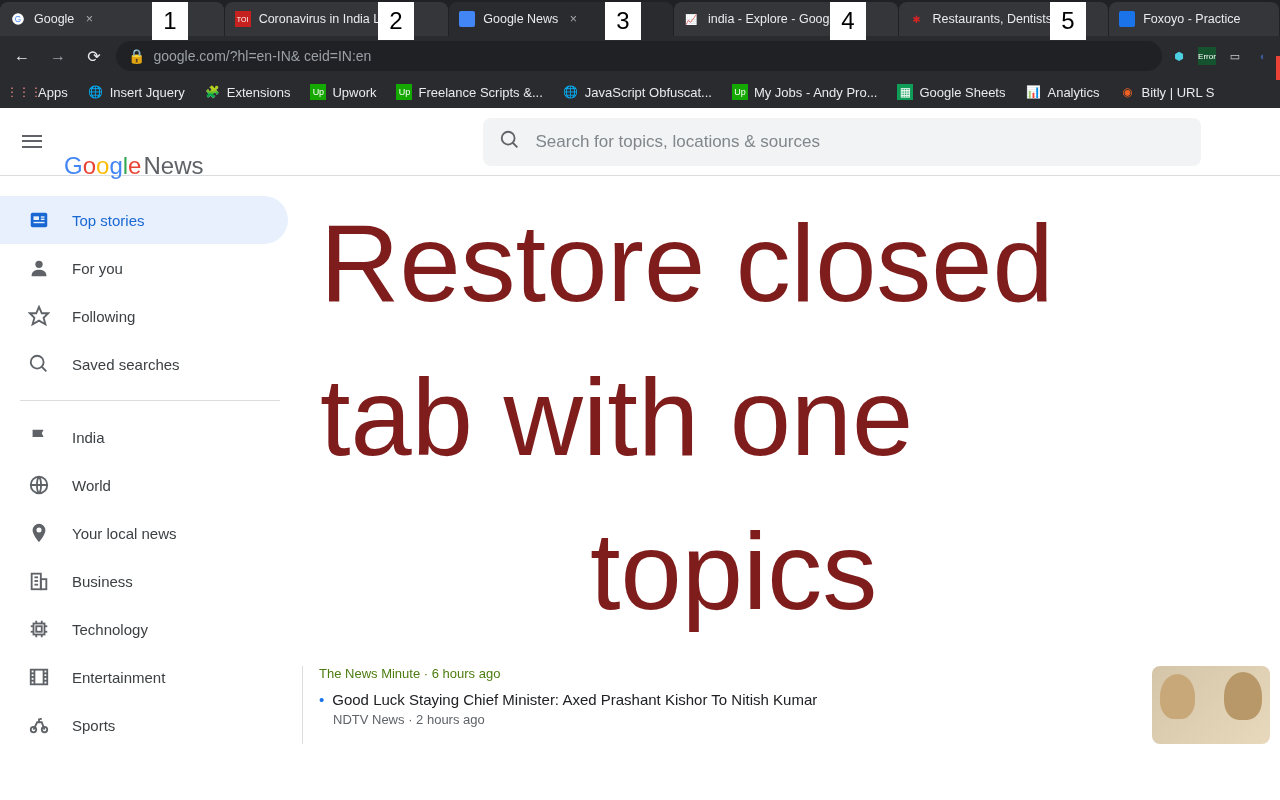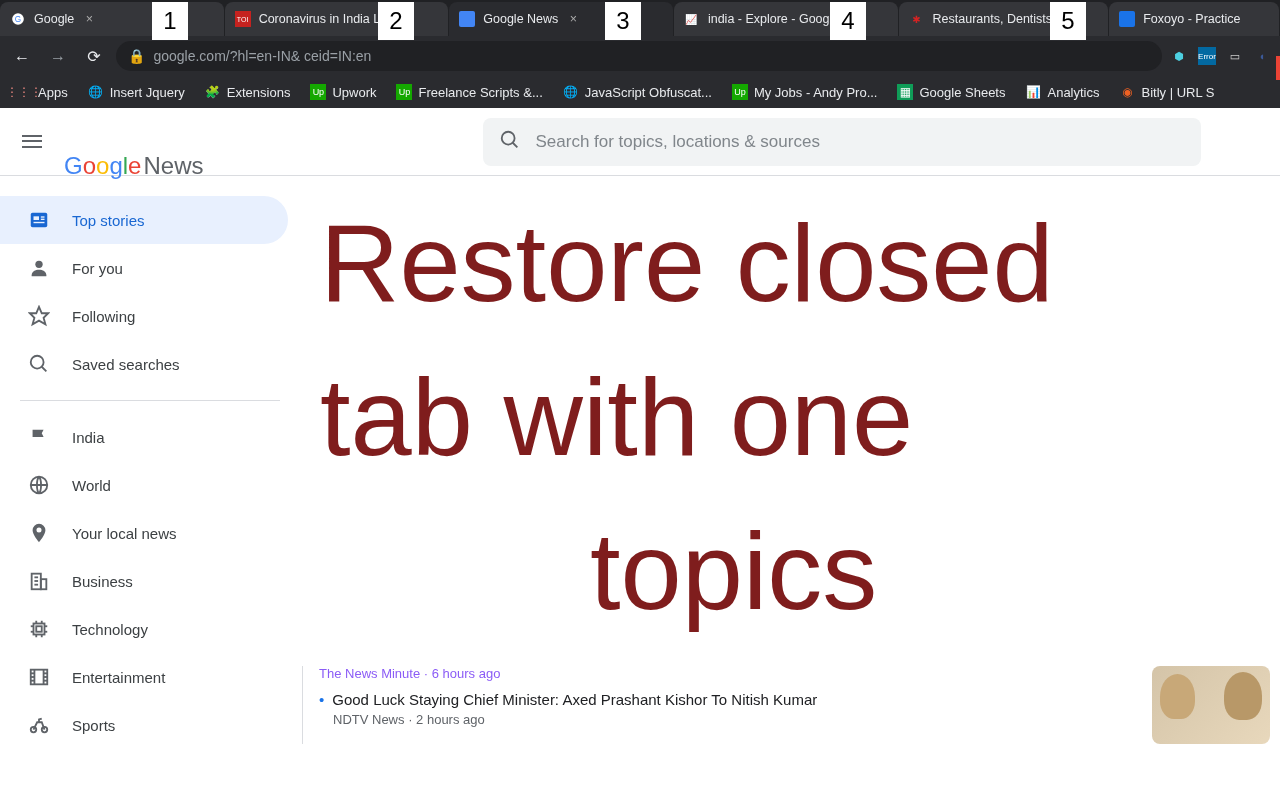--- a/index.html
+++ b/index.html
@@ -46,21 +46,21 @@
 .side-item { display: flex; align-items: center; height: 48px; padding-left: 28px; color: #3c4043; font-size: 15px; border-radius: 0 24px 24px 0; margin-right: 12px; gap: 22px; }
 .side-item.active { background: #e8f0fe; color: #1967d2; }
 .side-icon { width: 22px; height:22px; color: #5f6368; display:flex; align-items:center; justify-content:center; }
 .side-item.active .side-icon { color: #1967d2; }
 .side-divider { height:1px; background:#dadce0; margin: 12px 20px; }
 
 .gn-main { flex: 1; position: relative; background: #fff; padding: 10px 0 0 0; }
 .overlay-text { font-size: 110px; font-weight: 400; color: #7f1d1d; line-height: 1.4; font-family: 'Segoe UI', Arial, sans-serif; padding-left: 20px; }
 
 .article-block { margin-top: 18px; padding-left: 16px; display:flex; justify-content:space-between; border-left: 1px solid #dadce0; margin-left:2px; }
-.article-meta { font-size: 13px; color: #8b5cf6; margin-bottom: 10px; }
+.article-meta { font-size: 13px; color: #4d7c0f; margin-bottom: 10px; }
 .article-title { font-size: 15px; color: #202124; margin-bottom: 4px; display:flex; align-items:flex-end; gap:8px; }
 .article-title::before { content:'•'; color:#1a73e8; }
 .article-sub { font-size: 13px; color: #5f6368; margin-left: 14px; }
 .article-img { width:118px; height:78px; background: linear-gradient(135deg,#d4c4a8,#e8d8bc); border-radius:8px; margin-right:10px; position:relative; overflow:hidden; }
 .article-img::before{content:'';position:absolute;left:8px;top:8px;width:35px;height:45px;background:#c8a878;border-radius:50% 50% 40% 40%;}
 .article-img::after{content:'';position:absolute;right:8px;top:6px;width:38px;height:48px;background:#b89868;border-radius:50% 50% 40% 40%;}
 
 .red-edge { position:absolute; right:0; top:56px; width:4px; height:24px; background:#ea4335; }
 </style>
 </head>
@@ -113,21 +113,21 @@
   <div class="addr-bar">
     <div class="nav-btn enabled">←</div>
     <div class="nav-btn">→</div>
     <div class="nav-btn enabled">⟳</div>
     <div class="url-field">
       <span class="lock">🔒</span>
       <span>google.com/?hl=en-IN&amp;          ceid=IN:en</span>
     </div>
     <div class="ext-icons">
       <div class="ext-icon" style="color:#4dd0e1;">⬢</div>
-      <div class="ext-icon" style="background:#0369a1;color:#fff;font-size:8px;padding:1px;">Error</div>
+      <div class="ext-icon" style="background:#14532d;color:#fff;font-size:8px;padding:1px;">Error</div>
       <div class="ext-icon" style="color:#ccc;">▭</div>
       <div class="ext-icon" style="color:#3b5998;">◐</div>
       <div class="red-edge"></div>
     </div>
   </div>
 
   <div class="bookmarks-bar">
     <div class="bookmark">
         <span class="bicon" style="color:#f28b82;">⋮⋮⋮</span>
         <span>Apps</span>

